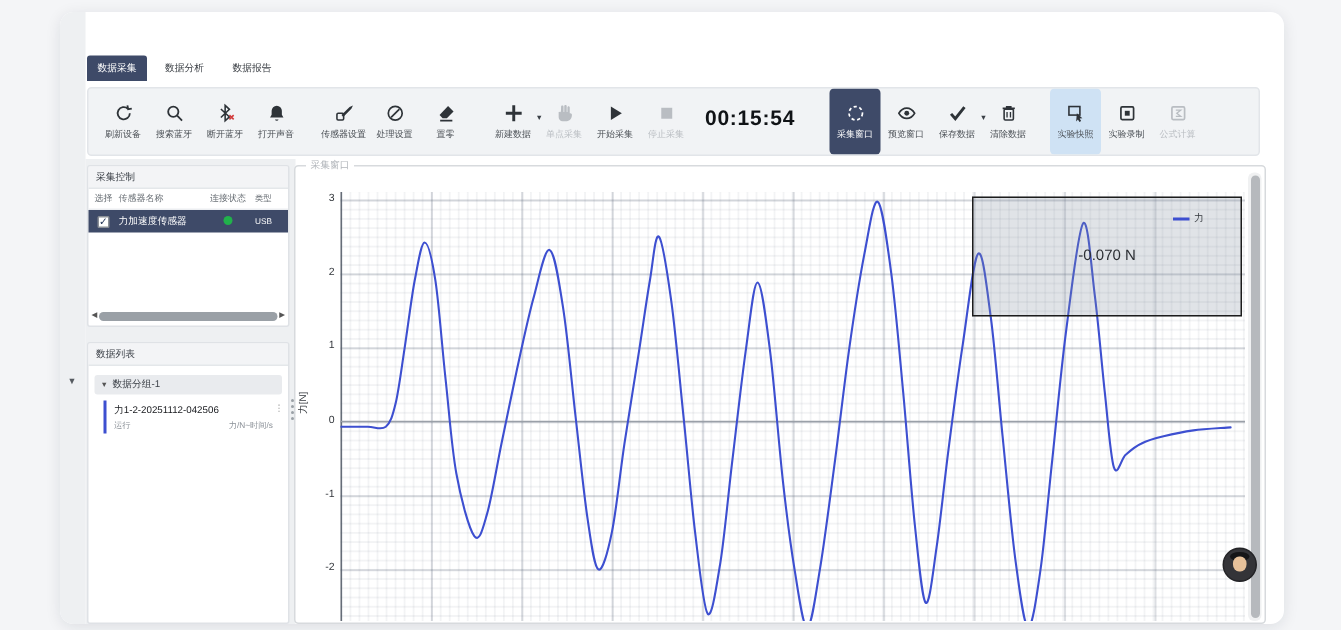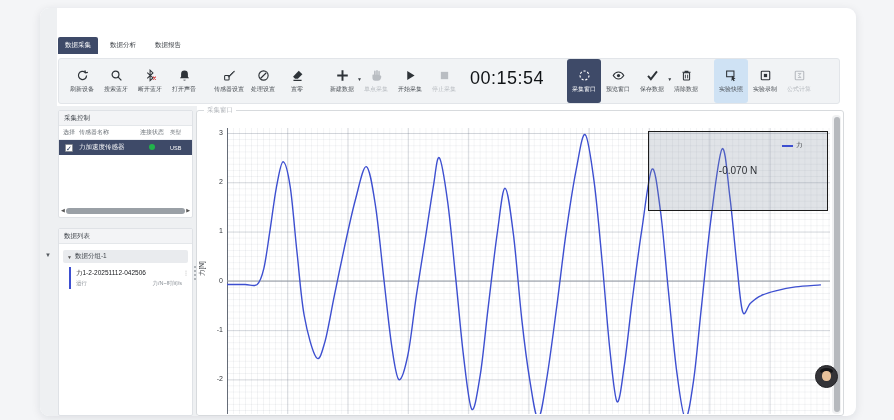--- a/index.html
+++ b/index.html
@@ -23,21 +23,21 @@
           justify-content:center; gap:2px; border-radius:3px; flex:0 0 auto; cursor:pointer; }
   .tbtn .ic { height:15px; display:flex; align-items:center; justify-content:center; color:#2e3338; }
   .tbtn svg { width:13px; height:13px; }
   .tbtn .lb { font-size:6px; color:#4a4f55; white-space:nowrap; }
   .tbtn.disabled .ic, .tbtn.disabled .lb { color:#b9bdc2; }
   .tbtn.active-dark { background:#3e4a68; }
   .tbtn.active-dark .ic, .tbtn.active-dark .lb { color:#fff; }
   .tbtn.active-light { background:#cfe2f4; }
   .tbtn .caret { position:absolute; right:-3px; top:17px; font-size:5px; color:#3a3f46; }
   .tbtn.gap { margin-left:11px; }
-  .timer { font-size:18px; font-weight:normal; color:#101316; letter-spacing:.5px; margin:0 23px 6px 9px; white-space:nowrap; }
+  .timer { font-size:14px; font-weight:bold; color:#101316; letter-spacing:.5px; margin:0 23px 6px 9px; white-space:nowrap; }
 
   
   .sidebar-bg { position:absolute; left:17px; top:98px; width:140px; height:310px; background:#eef0f2; }
   .panel { position:absolute; left:18px; width:135px; background:#fff; border:1px solid #dfe2e6; border-radius:2px; }
   .panel-h { height:15px; background:#f3f4f6; border-bottom:1px solid #e4e7ea; font-size:6.5px; color:#3a3f46;
              display:flex; align-items:center; padding:0 5px; }
   #panel-acq { top:102px; height:108px; }
   .tbl-head { display:flex; height:14px; align-items:center; font-size:6px; color:#6a7076; border-bottom:1px solid #eceef1; }
   .tbl-row { display:flex; height:15px; align-items:center; font-size:6.5px; color:#fff; cursor:pointer; }
   .c-sel{width:20px; text-align:center;} .c-name{width:55px;} .c-status{width:36px; text-align:center;} .c-type{width:20px; font-size:5.5px;}

